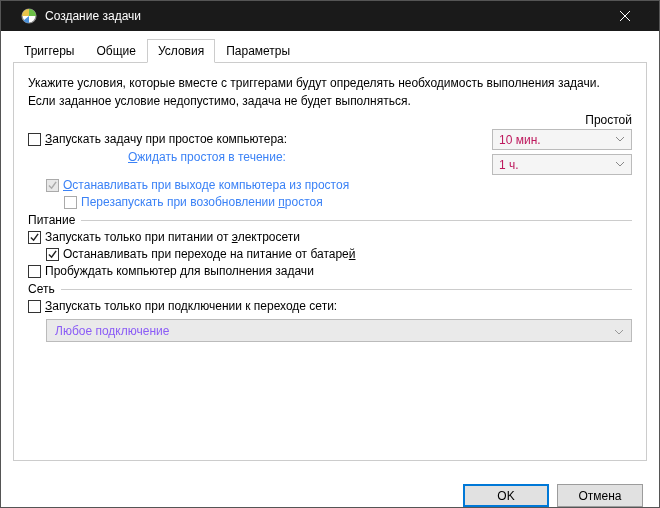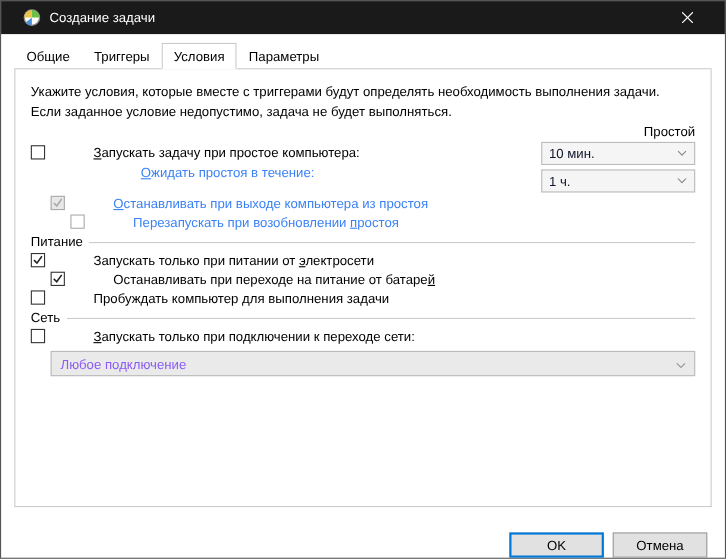--- a/index.html
+++ b/index.html
@@ -11,31 +11,31 @@
 .close-btn { width: 45px; height: 30px; display: flex; align-items: center; justify-content: center; margin-right: -8px; cursor: pointer; }
 .content { padding: 8px 12px 0 12px; }
 .tabs { display: flex; border-bottom: 1px solid #ccc; margin-bottom: 0; }
 .tab { padding: 4px 10px; border: 1px solid transparent; border-bottom: none; cursor: pointer; margin-bottom: -1px; position: relative; }
 .tab.active { border-color: #ccc; background: #fff; border-bottom: 1px solid #fff; }
 .tab-panel { border: 1px solid #ccc; border-top: none; padding: 10px 14px 14px 14px; height: 398px; }
 .desc { margin: 2px 0 2px 0; line-height: 1.35; }
 .group-label { margin-top: 4px; margin-bottom: 2px; text-align: right; }
 .group-label.with-line { display: flex; align-items: center; gap: 6px; }
 .group-label.with-line::after { content: ""; flex: 1; height: 1px; background: #ccc; }
-.row { display: flex; align-items: flex-start; margin: 3px 0; gap: 40px; }
+.row { display: flex; align-items: flex-end; margin: 3px 0; }
 .row .text { margin-left: 4px; }
 .indent1 { margin-left: 18px; }
 .indent2 { margin-left: 36px; }
 .checkbox { width: 13px; height: 13px; border: 1px solid #333; background: #fff; display: inline-flex; align-items: center; justify-content: center; flex-shrink: 0; }
 .checkbox.disabled { border-color: #aaa; }
 .checkbox.disabled-filled { border-color: #aaa; background: #e8e8e8; }
 .checkmark { width: 9px; height: 9px; }
 .disabled-text { color: #3b82f6; }
 .underline { text-decoration: underline; text-decoration-skip-ink: none; }
-.combo { display: flex; align-items: center; justify-content: space-between; border: 1px solid #bbb; background: #f5f5f5; padding: 2px 6px; width: 140px; height: 21px; color: #0f172a; }
+.combo { display: flex; align-items: center; justify-content: space-between; border: 1px solid #bbb; background: #f5f5f5; padding: 2px 6px; width: 140px; height: 21px; color: #be185d; }
 .combo .chev { width: 10px; display: flex; justify-content: center; }
 .combo-wide { display: flex; align-items: center; justify-content: space-between; border: 1px solid #bbb; background: #eaeaea; padding: 2px 8px; height: 23px; color: #8b5cf6; margin-left: 18px; margin-top: 6px; }
 .right-col { margin-left: auto; display: flex; flex-direction: column; gap: 4px; }
 .idle-block { display: flex; align-items: flex-start; }
 .idle-left { flex: 1; }
 .footer { position: absolute; bottom: 0; right: 16px; display: flex; gap: 8px; }
 .btn { min-width: 86px; height: 23px; border: 1px solid #9c9c9c; background: #e1e1e1; display: flex; align-items: center; justify-content: center; cursor: pointer; }
 .btn.primary { border: 2px solid #0078d7; background: #e1e1e1; }
 </style>
 </head>
@@ -54,22 +54,22 @@
     <span class="titlebar-title">Создание задачи</span>
     <div class="close-btn">
       <svg width="10" height="10" viewBox="0 0 10 10">
           <path d="M0 0 L10 10 M10 0 L0 10" stroke="#fff" stroke-width="1"></path>
         </svg>
     </div>
   </div>
 
   <div class="content">
     <div class="tabs">
+      <div class="tab"><span>Триггеры</span></div>
       <div class="tab"><span>Общие</span></div>
-      <div class="tab"><span>Триггеры</span></div>
       <div class="tab active"><span>Условия</span></div>
       <div class="tab"><span>Параметры</span></div>
     </div>
 
     <div class="tab-panel">
       <div class="desc">Укажите условия, которые вместе с триггерами будут определять необходимость выполнения задачи.</div>
       <div class="desc">Если заданное условие недопустимо, задача не будет выполняться.</div>
 
       <div class="group-label">Простой</div>
       <div class="idle-block">

